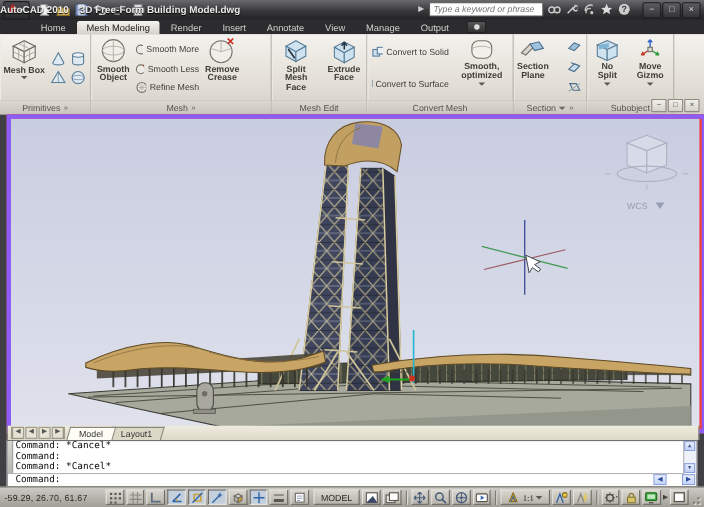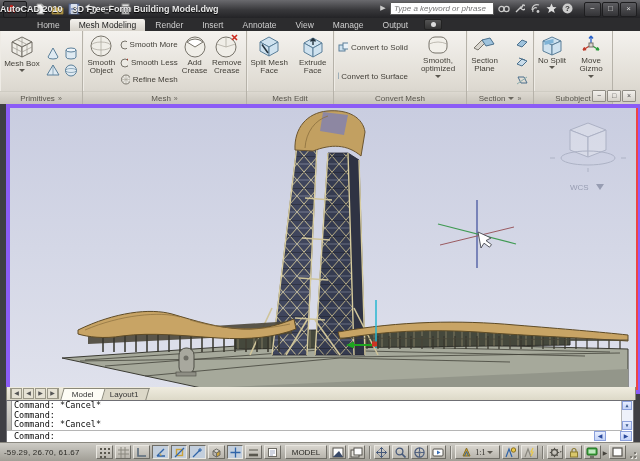--- a/index.html
+++ b/index.html
@@ -30,21 +30,21 @@
   .tab-extra{width:16px;height:9px;margin-left:6px;margin-bottom:1px;background:linear-gradient(#555,#333);border:1px solid #222;border-radius:2px;display:flex;align-items:center;justify-content:center;}
   .tab-extra i{width:5px;height:5px;border-radius:50%;background:#ddd;display:block;}
 
   
   .ribbon{position:absolute;top:31px;left:0;right:0;height:73px;background:linear-gradient(#f4f2ee,#e0dcd4 70%,#d3cfc7);display:flex;}
   .panel{height:100%;border-right:1px solid #b6b2a9;box-shadow:1px 0 0 #eeebe5 inset;display:flex;flex-direction:column;}
   .pbody{flex:1;display:flex;align-items:stretch;padding:2px 2px 0;}
   .ptitle{height:12px;font-size:8px;color:#57544c;display:flex;align-items:center;justify-content:center;gap:3px;background:linear-gradient(#ddd9d1,#c8c4bb);border-top:1px solid #cfccc3;}
   .pexp{font-size:7px;color:#6a675f;}
   .rbtn-lg{display:flex;flex-direction:column;align-items:center;font-size:8px;color:#413e37;text-align:center;line-height:1.05;padding:1px 1px 0;}
-  .rbtn-lg .lbl{margin-top:1px;}
+  .rbtn-lg .lbl{margin-top:1px;font-weight:bold;}
   .rbtn-sm{display:flex;align-items:center;gap:3px;font-size:8px;color:#413e37;padding:0 2px;white-space:nowrap;}
   .smallcol{display:flex;flex-direction:column;justify-content:space-evenly;}
   .caret{width:0;height:0;border-left:3px solid transparent;border-right:3px solid transparent;border-top:3px solid #5a574f;margin-top:1px;}
   .grid2{display:grid;grid-template-columns:16px 16px;grid-template-rows:15px 15px;gap:2px;align-content:center;margin-left:3px;}
   .gcell{display:flex;align-items:center;justify-content:center;}
   .ribbon-fill{flex:1;position:relative;}
   .dwgctl{position:absolute;right:4px;bottom:2px;display:flex;gap:1px;}
   .dwgctl .db{width:12px;height:10px;background:linear-gradient(#f2f0ec,#d6d2ca);border:1px solid #8f8c84;border-radius:1px;color:#4a4a4a;font-size:7px;line-height:9px;text-align:center;}
 
   
@@ -265,27 +265,20 @@
               </svg>
             <span>Smooth Less</span>
           </div>
           <div class="rbtn-sm">
             <svg width="12" height="11">
                 <circle cx="6" cy="5.5" r="4.5" fill="#eceae4" stroke="#77736a"></circle>
                 <path d="M2,5.5 h8 M6,1 v9 M3.2,3 l5.6,5 M8.8,3 l-5.6,5" stroke="#a8a49a" stroke-width="0.6"></path>
               </svg>
             <span>Refine Mesh</span>
           </div>
-        </div>
-        <div class="rbtn-lg" style="width:31px">
-          <svg width="24" height="24">
-              <circle cx="12" cy="13" r="10" fill="#f0eee8" stroke="#77736a"></circle>
-              <path d="M4,8 Q12,2 20,8 L12,13 z" fill="#fff" stroke="#77736a"></path>
-            </svg>
-          <span class="lbl">Add Crease</span>
         </div>
         <div class="rbtn-lg" style="width:36px">
           <svg width="24" height="24">
               <circle cx="11" cy="13" r="10" fill="#f0eee8" stroke="#77736a"></circle>
               <path d="M11,3 v10 M1.5,10 l9.5,3 M20.5,10 l-9.5,3" stroke="#a8a49a" stroke-width="0.7"></path>
               <path d="M17,1 l5,5 M22,1 l-5,5" stroke="#cc2a1e" stroke-width="1.6"></path>
             </svg>
           <span class="lbl">Remove Crease</span>
         </div>
       </div>

